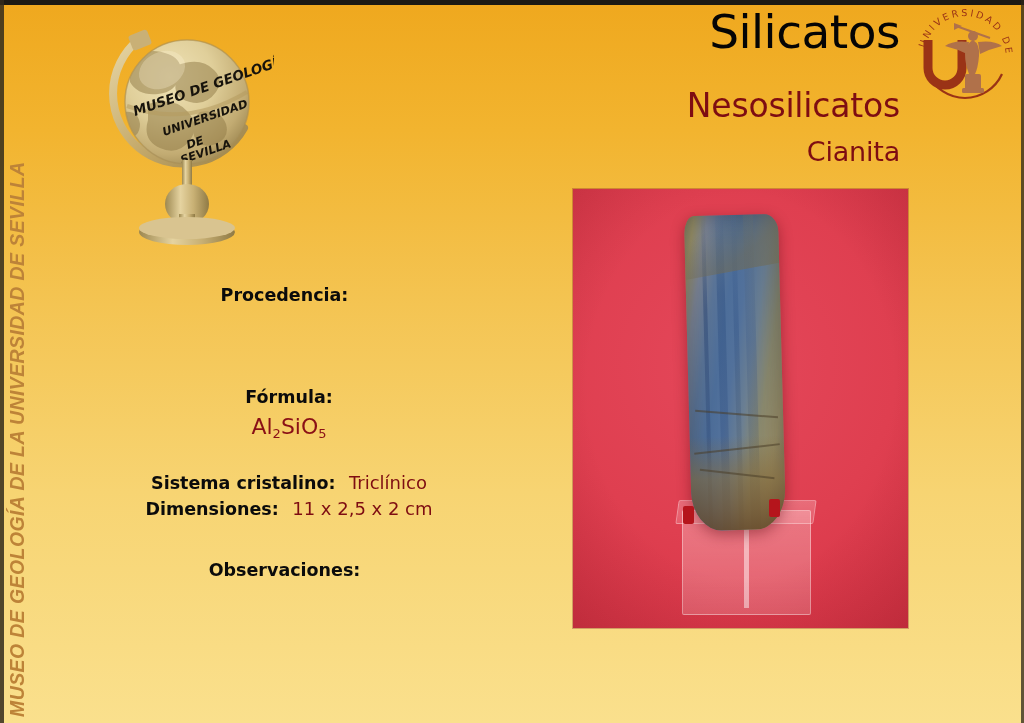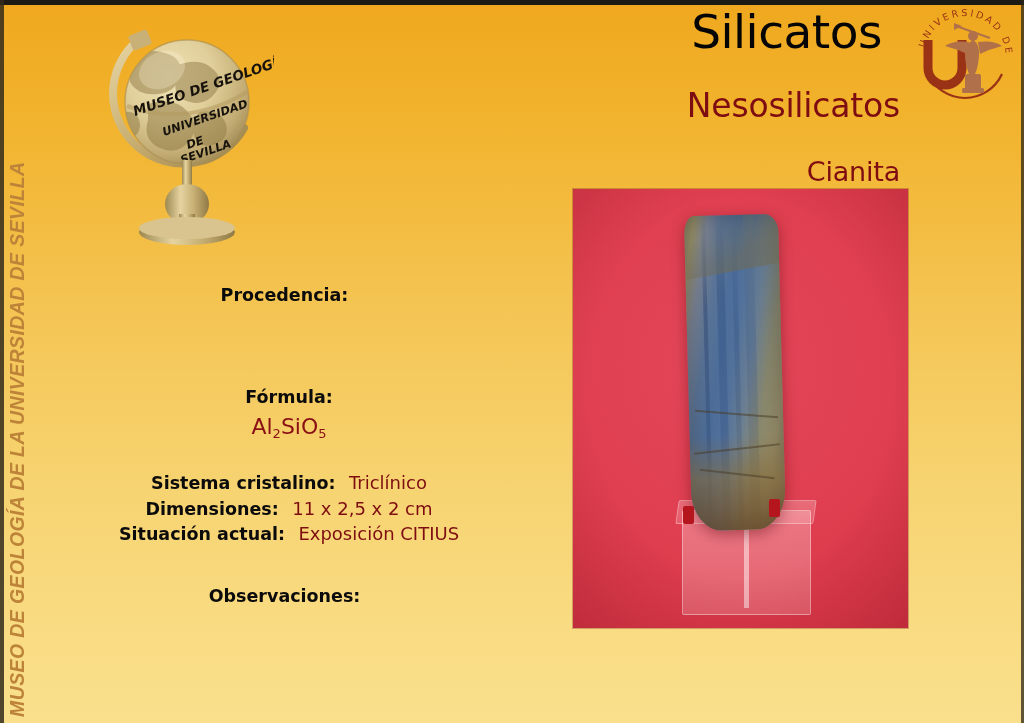--- a/index.html
+++ b/index.html
@@ -78,21 +78,21 @@
     z-index: 15;
   }
 
   
   .hdr {
     position: absolute;
     z-index: 25;
     white-space: nowrap;
   }
   .hdr-main {
-    right: 142px;
+    right: 124px;
     top: 4px;
     font-family: "DejaVu Sans", sans-serif;
     font-size: 47px;
     font-weight: normal;
     color: #050505;
     letter-spacing: -0.5px;
   }
   .hdr-sub {
     right: 124px;
     top: 86px;
@@ -101,21 +101,20 @@
     color: #7e0d12;
     letter-spacing: -0.2px;
   }
   .hdr-min {
     right: 124px;
     top: 136px;
     font-family: "DejaVu Sans", sans-serif;
     font-size: 27px;
     color: #7e0d12;
     letter-spacing: -0.2px;
-    margin-top: 20px;
   }
 
   
   .uslogo {
     position: absolute;
     right: 6px;
     top: 4px;
     width: 106px;
     height: 106px;
     z-index: 26;
@@ -420,24 +419,20 @@
       <span class="lbl">Sistema cristalino:</span>
       <span class="val">Triclínico</span>
     </div>
 
 
     <div class="row row-tight">
       <span class="lbl">Dimensiones:</span>
       <span class="val">11 x 2,5 x 2 cm</span>
     </div>
 
-    <div class="row row-tight">
-      <span class="lbl">Situación actual:</span>
-      <span class="val">Exposición CITIUS</span>
-    </div>
 
     <div class="gap-md"></div>
 
     <div class="row">
       <span class="lbl">Observaciones:</span>
       <span class="val"></span>
     </div>
 
   </div>
 

